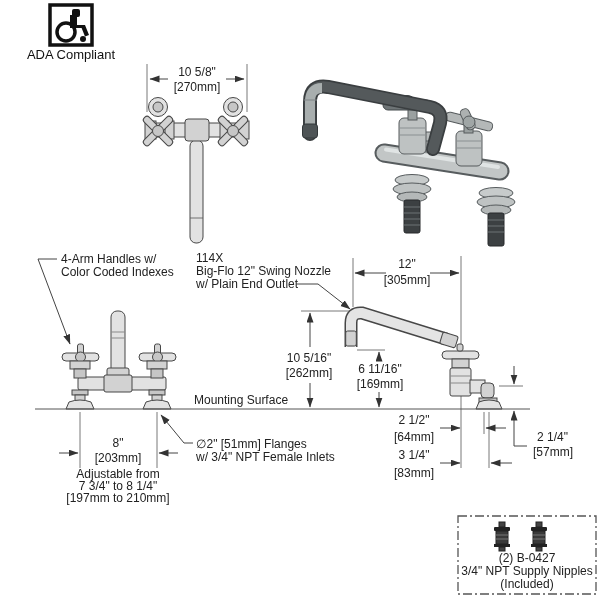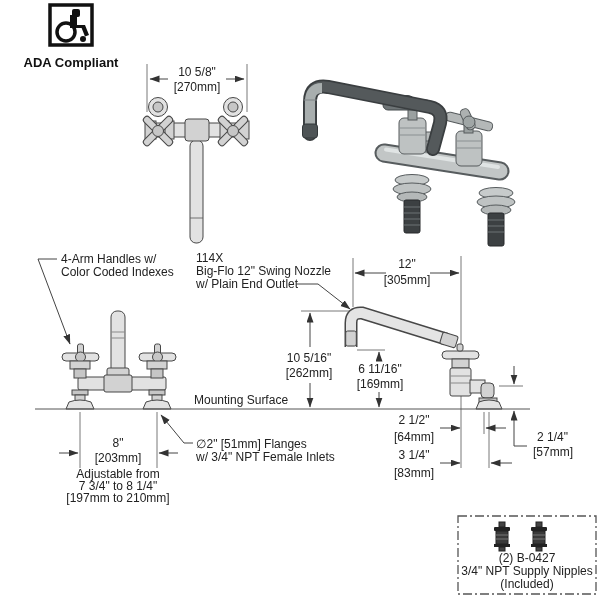--- a/index.html
+++ b/index.html
@@ -1,20 +1,20 @@
 <!DOCTYPE html>
 <html><head>
 <meta charset="utf-8">
 <style>
   html,body{margin:0;padding:0;background:#fff;}
   .canvas{position:relative;width:600px;height:600px;background:#fff;overflow:hidden;
           font-family:"Liberation Sans",sans-serif;}
   .ada{position:absolute;left:16px;top:3px;width:110px;text-align:center;}
   .ada svg{display:block;margin:0 auto;}
-  .ada-label{margin-top:8px;font-size:13px;font-weight:bold;color:#111;letter-spacing:0;}
+  .ada-label{margin-top:0;font-size:13px;font-weight:normal;color:#111;letter-spacing:0;}
   svg.diagram{position:absolute;left:0;top:0;}
   svg.diagram text{fill:#222;font-size:12px;font-family:"Liberation Sans",sans-serif;}
   .dim{text-anchor:middle;}
   .lbl{text-anchor:start;}
   .ln{stroke:#444;stroke-width:1;fill:none;}
   .thin{stroke:#555;stroke-width:0.8;fill:none;}
   .metal{fill:#e2e2e2;stroke:#474747;stroke-width:1;}
   .metal2{fill:#d2d2d2;stroke:#474747;stroke-width:1;}
   .metal3{fill:#c6c6c6;stroke:#474747;stroke-width:1;}
 </style>

